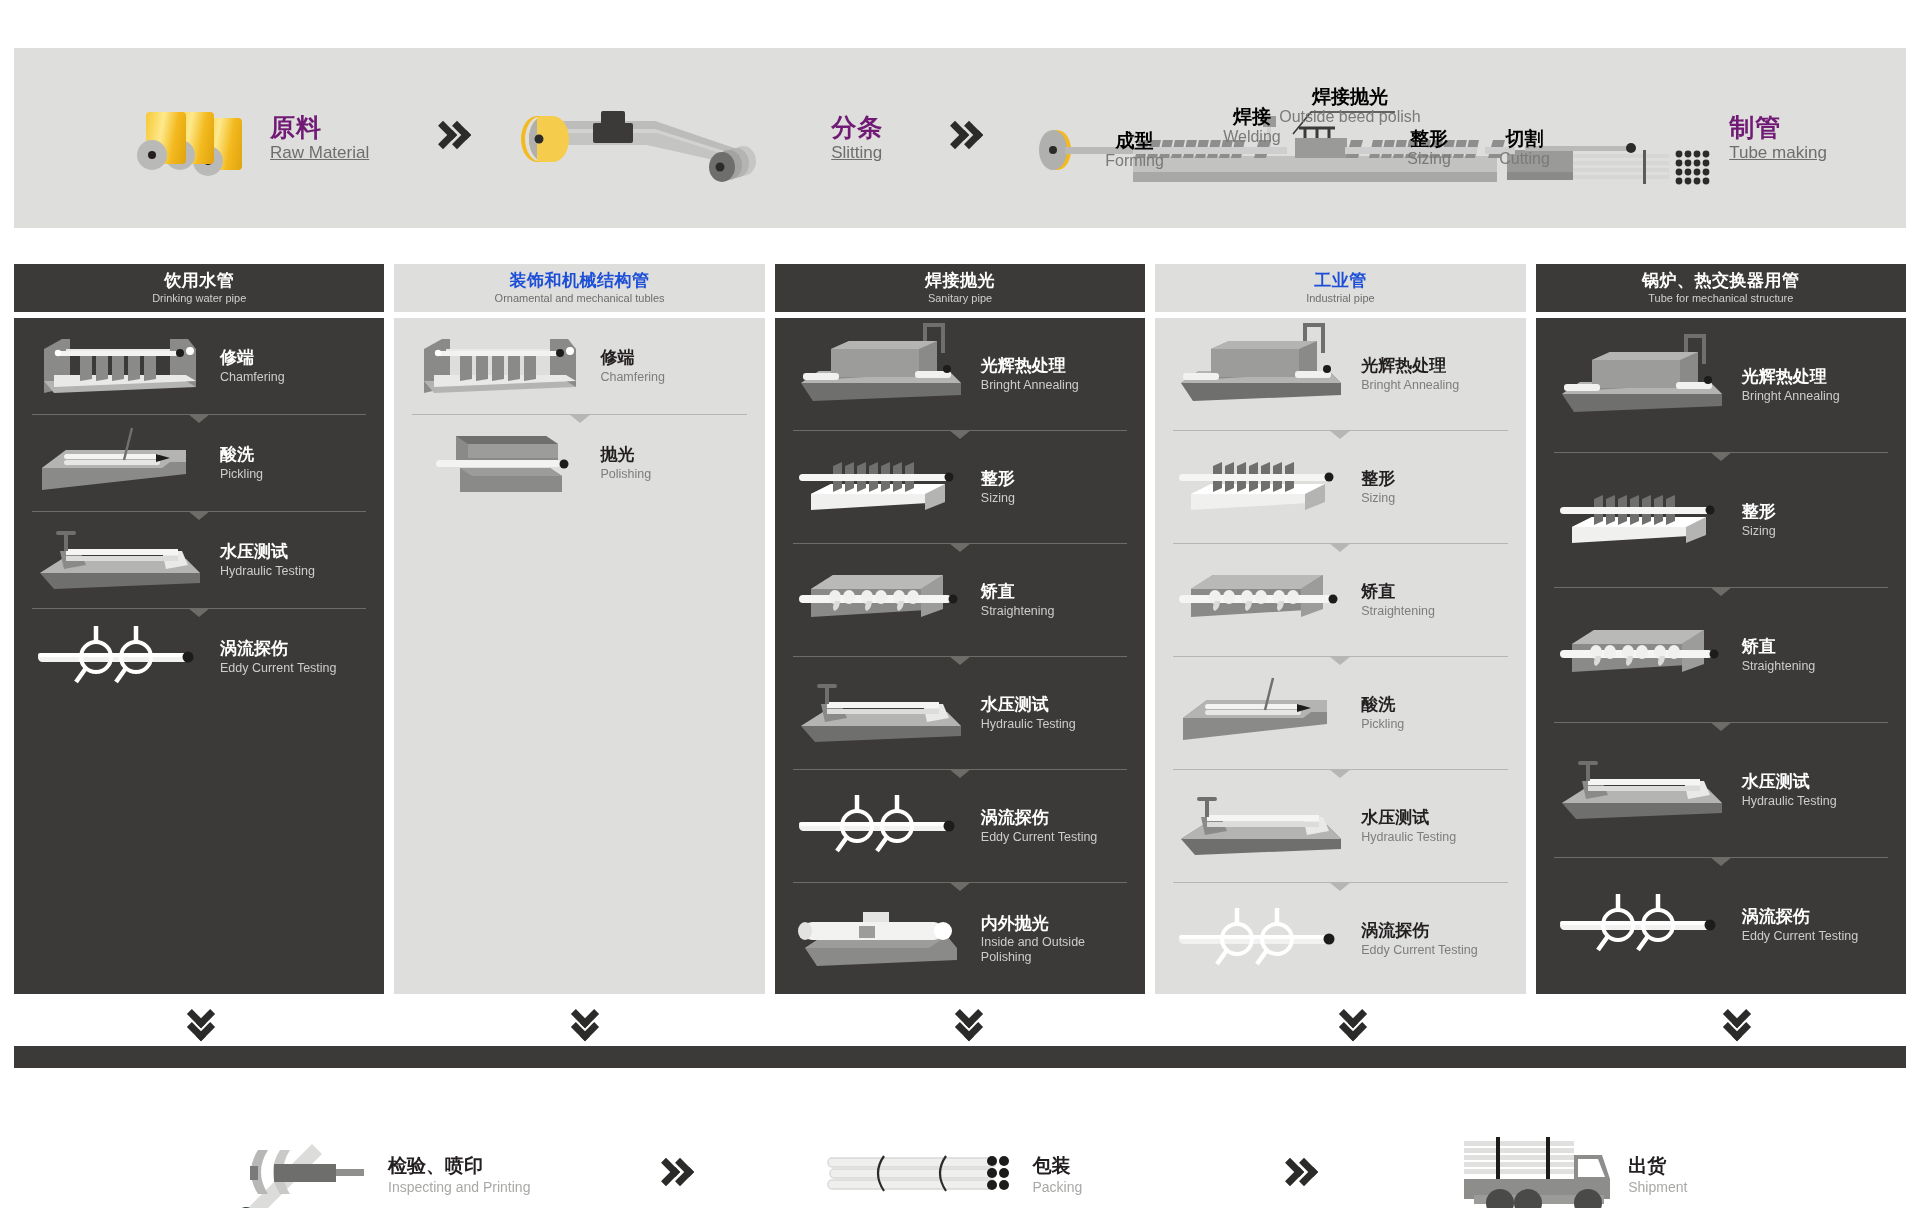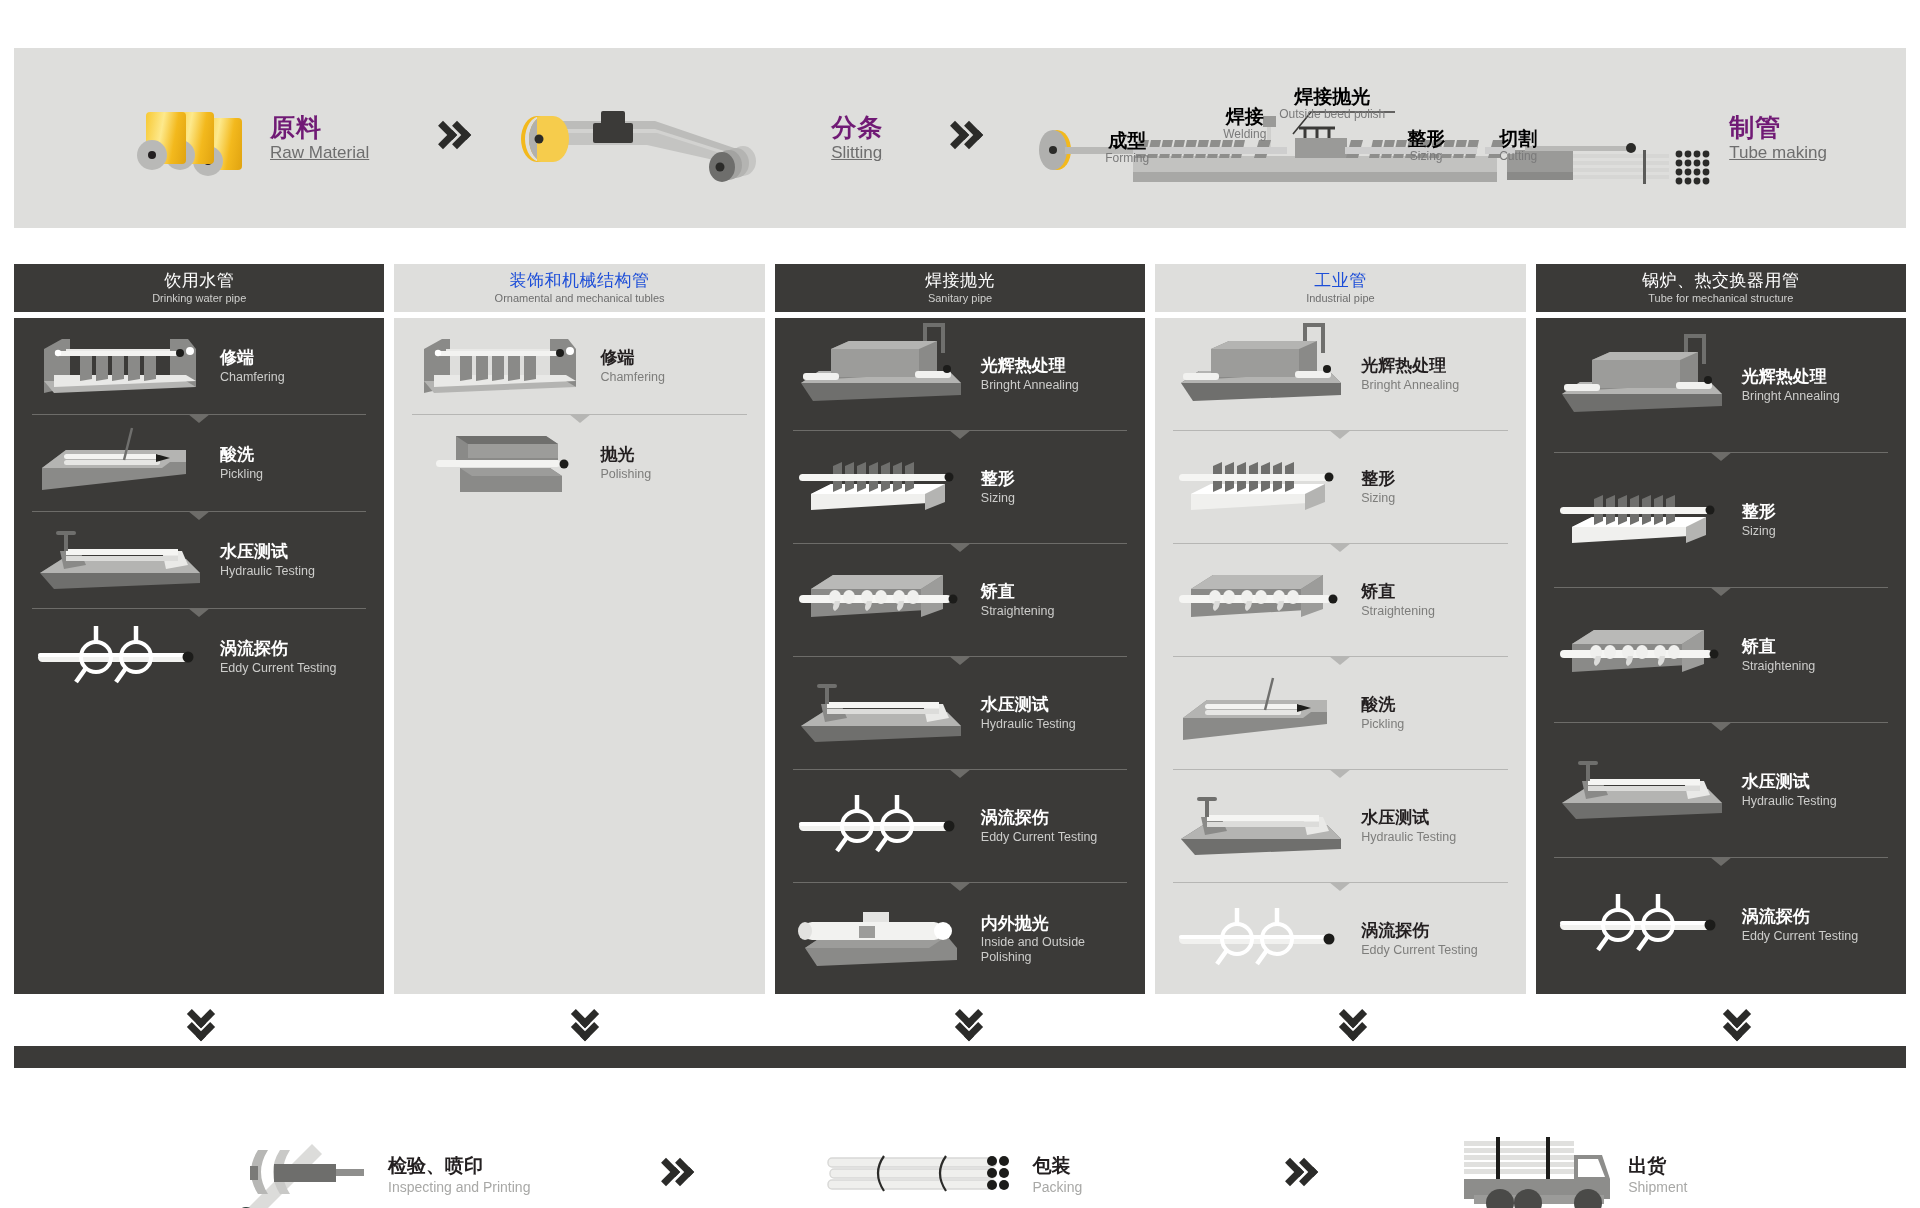--- a/index.html
+++ b/index.html
@@ -96,38 +96,38 @@
     background: #231f20;
   }
 
   
   .slitter { position: relative; width: 290px; height: 78px; }
 
   
   .tubemake { position: relative; width: 640px; height: 120px; }
   .tm-label { position: absolute; text-align: center; line-height: 1.1; }
   .tm-label .cn { font-size: 19px; font-weight: bold; color: #000000; white-space: nowrap; margin-top: 37px; }
-  .tm-label .en { font-size: 12px; color: #7a7a7a; white-space: nowrap; }
+  .tm-label .en { font-size: 16px; color: #7a7a7a; white-space: nowrap; }
 
   
   .columns {
     position: absolute;
     left: 14px; top: 264px;
     width: 1892px;
     display: flex;
     gap: 10px;
   }
   .col { width: 374px; display: flex; flex-direction: column; }
   .col-head {
     height: 48px;
     display: flex; flex-direction: column;
     align-items: center; justify-content: center;
     line-height: 1.05;
   }
-  .col-head .cn { font-size: 17px; font-weight: normal; letter-spacing: .5px; text-align: right; }
+  .col-head .cn { font-size: 17px; font-weight: bold; letter-spacing: .5px; text-align: right; }
   .col-head .en { font-size: 11px; margin-top: 3px; }
   .col-body { flex: 1 1 auto; padding: 0; position: relative; height: 676px; }
 
   .col.dark .col-head { background: #3b3a38; }
   .col.dark .col-head .cn { color: #ffffff; }
   .col.dark .col-head .en { color: #cfcfcd; }
   .col.dark .col-body { background: #3b3a38; }
   .col.dark .step .cn { color: #ffffff; }
   .col.dark .step .en { color: #cdcdcb; }
   .col.dark .divider { background: #6d6c69; }

